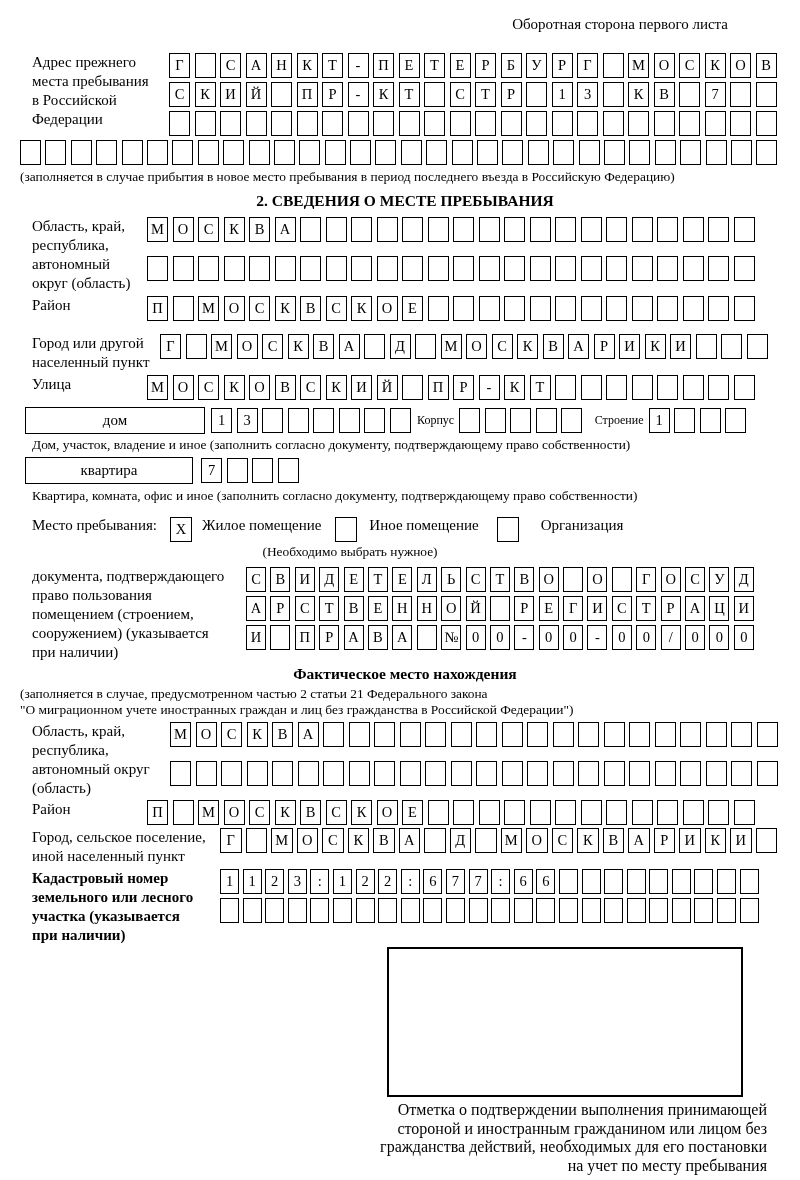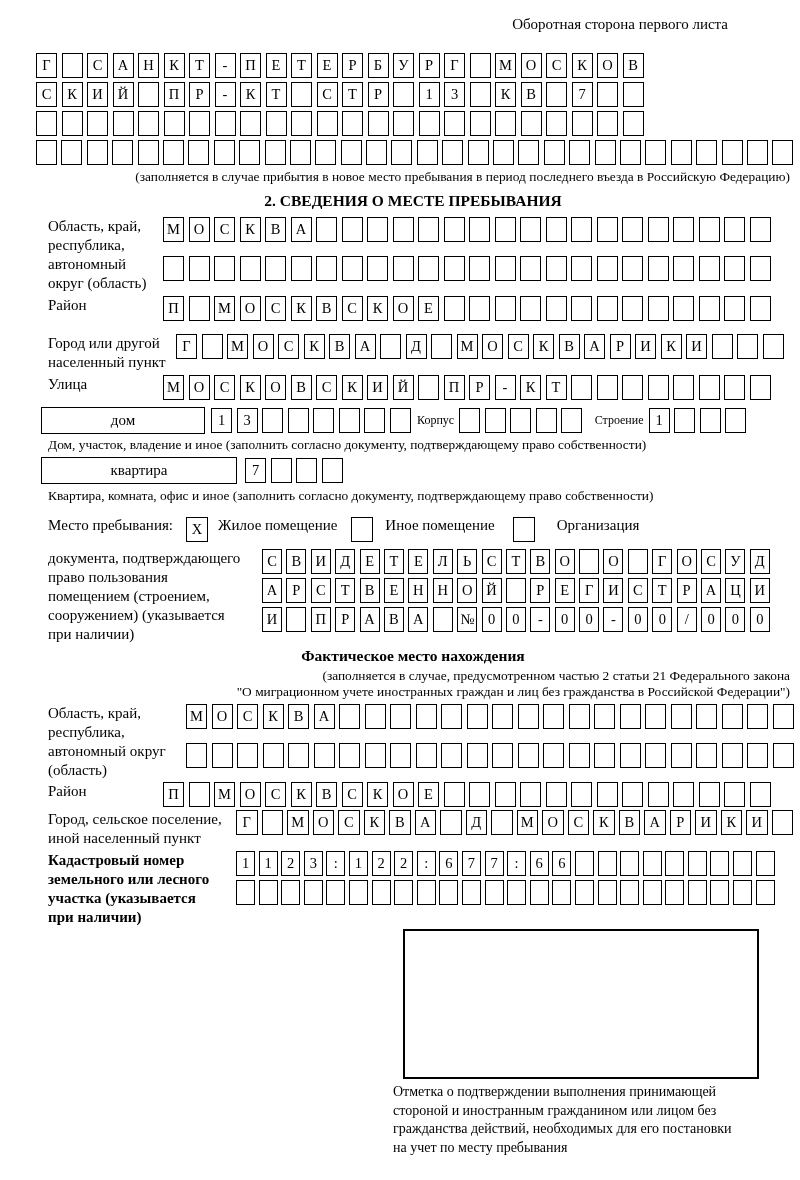--- a/index.html
+++ b/index.html
@@ -1,18 +1,18 @@
 <!DOCTYPE html>
 <html><head>
 <meta charset="utf-8">
 <style>
   * { margin:0; padding:0; box-sizing:content-box; }
   html,body { background:#fff; }
   body { width:800px; font-family:"Liberation Serif", serif; color:#000; }
-  .page { position:relative; width:800px; height:1180px; padding-left:36px; padding-right:10px;
+  .page { position:relative; width:800px; height:1180px; padding-left:20px; padding-right:10px;
           box-sizing:border-box; overflow:hidden; background:#fff; }
 
   .hdr { margin-top:16px; height:19px; text-align:right; padding-right:62px; font-size:15px; }
 
   .row { display:flex; align-items:flex-start; }
   .lbl { flex:none; padding-left:12px; font-size:15px; line-height:19px; box-sizing:border-box; }
   .lblA  { width:149px; }
   .lblS  { width:127px; }
   .lblC2 { width:140px; }
   .lblD  { width:226px; }
@@ -25,50 +25,56 @@
   .boxrow:last-child { margin-bottom:0; }
   .cb { flex:none; box-sizing:border-box; width:21px; height:25px; border:1.6px solid #000;
         margin-right:4.5px; text-align:center; font-size:14.5px; line-height:22px; overflow:hidden; }
   .p-doc .cb  { width:20px; margin-right:4.4px; }
   .p-cad .cb  { width:19px; margin-right:3.6px; }
   .p-city3 .cb{ width:21.5px; margin-right:4px; }
   .p-full .cb { width:21px;  margin-right:4.4px; }
 
   .gap6 { height:6px; }
   .note { font-size:13.4px; line-height:16px; }
-  .noteC { text-align:right; }
+  .noteC { text-align:left; }
   .noteL { padding-left:12px; }
   .sect-title { text-align:center; font-weight:bold; font-size:15.5px; height:19px; }
 
   .houserow { display:flex; align-items:center; margin-left:5px; }
   .wbox { box-sizing:border-box; border:1.8px solid #000; height:27px; display:flex;
           align-items:center; justify-content:center; font-size:15px; flex:none; }
-  .dom { width:164px; margin-right:6px; }
-  .kv  { width:196px; margin-right:8px; }
+  .dom { width:180px; margin-right:6px; }
+  .kv  { width:168px; margin-right:8px; }
   .houserow .boxrow { margin-bottom:0; }
   .inlbl { font-size:12px; flex:none; }
 
   .stay { display:flex; align-items:flex-start; padding-left:12px; font-size:15px; height:25px; }
   .chk { flex:none; box-sizing:border-box; width:22px; height:25px; border:1.6px solid #000;
          text-align:center; line-height:22px; font-size:14.5px; }
 
   .stampbox { box-sizing:border-box; width:356px; height:150px; border:2px solid #000; margin-left:367px; }
-  .stampnote { width:390px; margin-left:357px; text-align:left; font-size:14px; line-height:18.5px; }
+  .stampnote { width:390px; margin-left:357px; text-align:right; font-size:16px; line-height:18.5px; }
 
   .mt2{margin-top:2px}.mt3{margin-top:3px}.mt4{margin-top:4px}.mt5{margin-top:13px}
   .mt6{margin-top:6px}.mt7{margin-top:7px}.mt18{margin-top:18px}
 </style>
 </head>
 <body>
 
 <div class="page">
 
   <div class="hdr">Оборотная сторона первого листа</div>
 
   <div class="row mt18">
+    <div class="lbl lblA">
+        <div>Адрес прежнего</div>
+        <div>места пребывания</div>
+        <div>в Российской</div>
+        <div>Федерации</div>
+      </div>
     <div class="boxcol">
       <div class="boxrow">
           <span class="cb">Г</span>
           <span class="cb"></span>
           <span class="cb">С</span>
           <span class="cb">А</span>
           <span class="cb">Н</span>
           <span class="cb">К</span>
           <span class="cb">Т</span>
           <span class="cb">-</span>
@@ -383,20 +389,21 @@
 
   <div class="stay mt5">
     <span>Место пребывания:</span>
     <span class="chk" style="margin-left:13px;">X</span>
     <span style="margin-left:10px;">Жилое помещение</span>
     <span class="chk" style="margin-left:14px;"></span>
     <span style="margin-left:12px;">Иное помещение</span>
     <span class="chk" style="margin-left:18px;"></span>
     <span style="margin-left:22px;">Организация</span>
   </div>
+  <div class="note mt2" style="margin-left:150px; width:360px; text-align:center;">(Необходимо выбрать нужное)</div>
 
   <div class="row mt7">
     <div class="lbl lblD">
         <div>документа, подтверждающего</div>
         <div>право пользования</div>
         <div>помещением (строением,</div>
         <div>сооружением) (указывается</div>
         <div>при наличии)</div>
       </div>
     <div class="boxcol">

